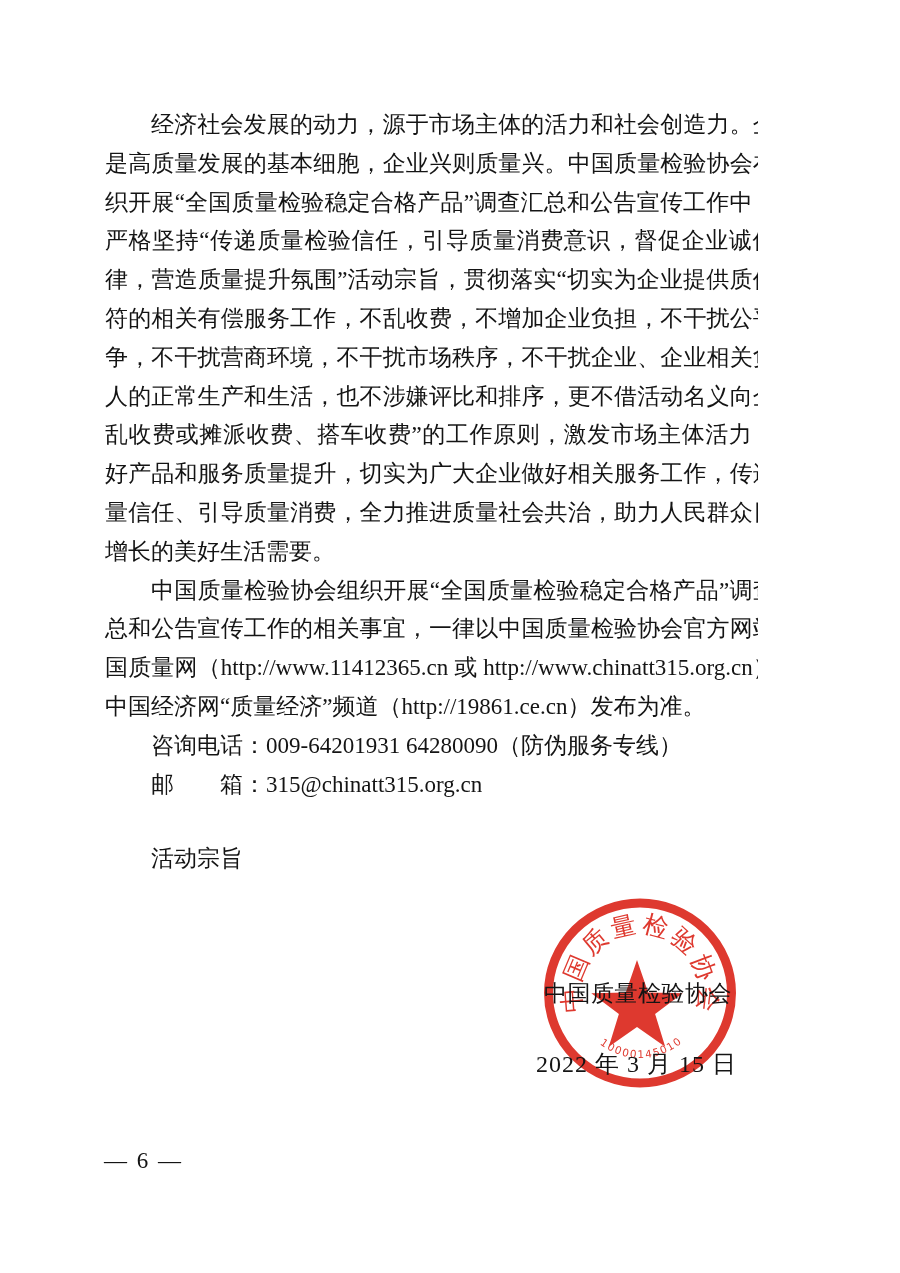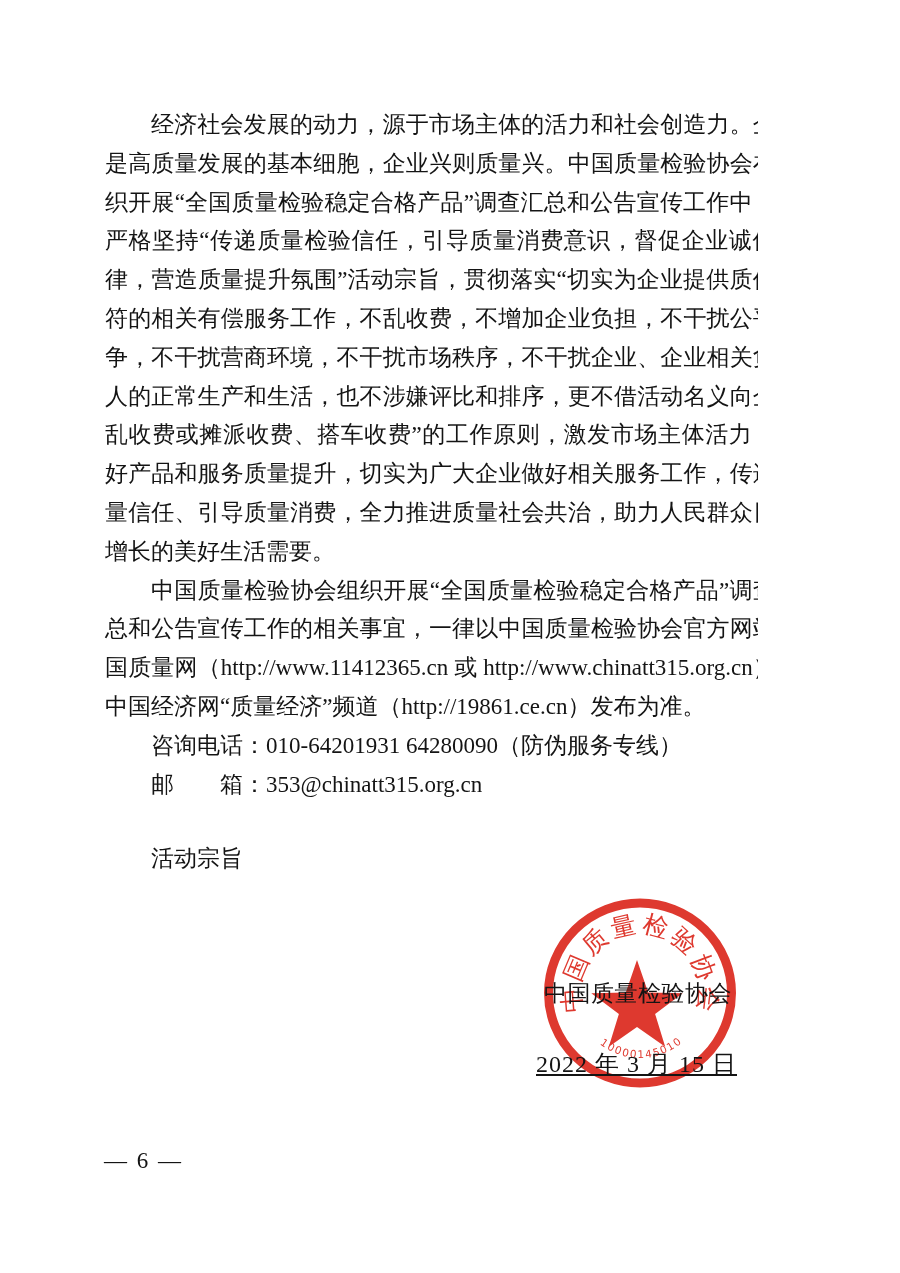--- a/index.html
+++ b/index.html
@@ -32,21 +32,20 @@
     letter-spacing: 0.5px;
     z-index: 3;
   }
   .sig-date {
     position: absolute;
     left: 536px;
     top: 1048px;
     font-size: 24px;
     letter-spacing: 1px;
     z-index: 3;
-    text-decoration: underline;
   }
   .seal {
     position: absolute;
     left: 540px;
     top: 894px;
     z-index: 2;
     opacity: 0.95;
   }
   .seal .arc-text {
     font-size: 25px;
@@ -67,22 +66,22 @@
   }
 </style>
 </head>
 <body>
 
 <div class="page">
 
   <div class="body-text">
     <p class="para">经济社会发展的动力，源于市场主体的活力和社会创造力。企业是高质量发展的基本细胞，企业兴则质量兴。中国质量检验协会在组织开展“全国质量检验稳定合格产品”调查汇总和公告宣传工作中，将严格坚持“传递质量检验信任，引导质量消费意识，督促企业诚信自律，营造质量提升氛围”活动宗旨，贯彻落实“切实为企业提供质价相符的相关有偿服务工作，不乱收费，不增加企业负担，不干扰公平竞争，不干扰营商环境，不干扰市场秩序，不干扰企业、企业相关负责人的正常生产和生活，也不涉嫌评比和排序，更不借活动名义向企业乱收费或摊派收费、搭车收费”的工作原则，激发市场主体活力，抓好产品和服务质量提升，切实为广大企业做好相关服务工作，传递质量信任、引导质量消费，全力推进质量社会共治，助力人民群众日益增长的美好生活需要。</p>
     <p class="para">中国质量检验协会组织开展“全国质量检验稳定合格产品”调查汇总和公告宣传工作的相关事宜，一律以中国质量检验协会官方网站中国质量网（http://www.11412365.cn 或 http://www.chinatt315.org.cn）和中国经济网“质量经济”频道（http://19861.ce.cn）发布为准。</p>
-    <p class="contact-line">咨询电话：010-64201931 64280090（防伪服务专线）</p>
-    <p class="contact-line">邮　　箱：353@chinatt315.org.cn</p>
+    <p class="contact-line">咨询电话：009-64201931 64280090（防伪服务专线）</p>
+    <p class="contact-line">邮　　箱：315@chinatt315.org.cn</p>
     <p class="closing">活动宗旨</p>
   </div>
 
   <svg class="seal" width="200" height="198" viewBox="0 0 200 198" aria-hidden="true">
     <defs>
       <path id="seal-arc-path" d="M 43.6 119.5 A 60 60 0 1 1 156.4 119.5" fill="none"></path>
       <path id="seal-code-path" d="M 58.2 148.8 A 65 65 0 0 0 141.8 148.8" fill="none"></path>
     </defs>
     <ellipse cx="100" cy="99" rx="91.5" ry="90" fill="none" stroke-width="9" stroke="#dd2f24"></ellipse>
     <polygon points="97,66 108.2,98.6 142.7,99.2 115.1,119.9 125.2,152.8 97,133 68.8,152.8 78.9,119.9 51.3,99.2 85.8,98.6" fill="#dd2f24"></polygon>

